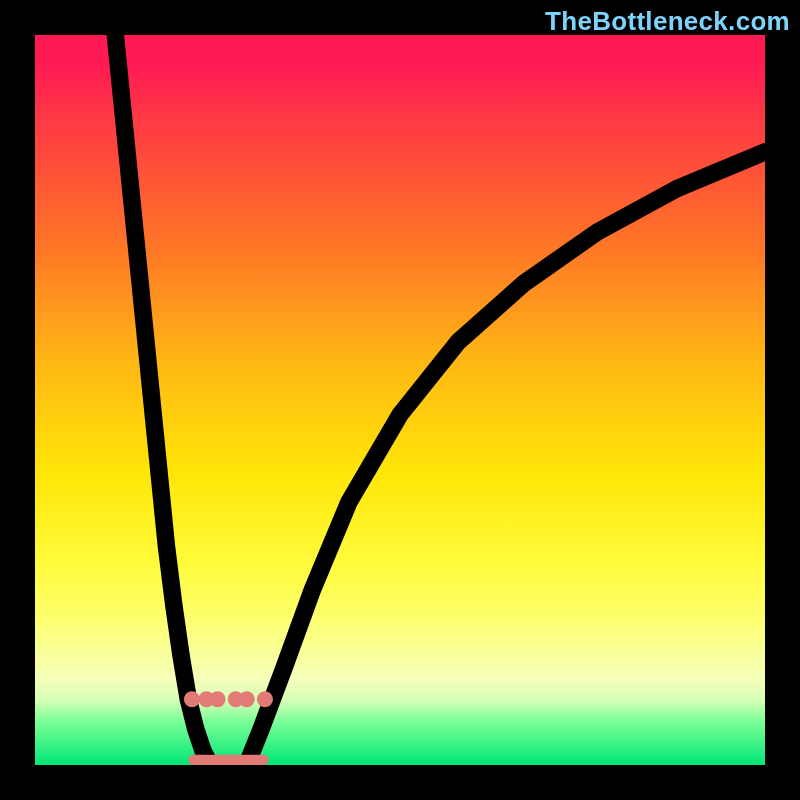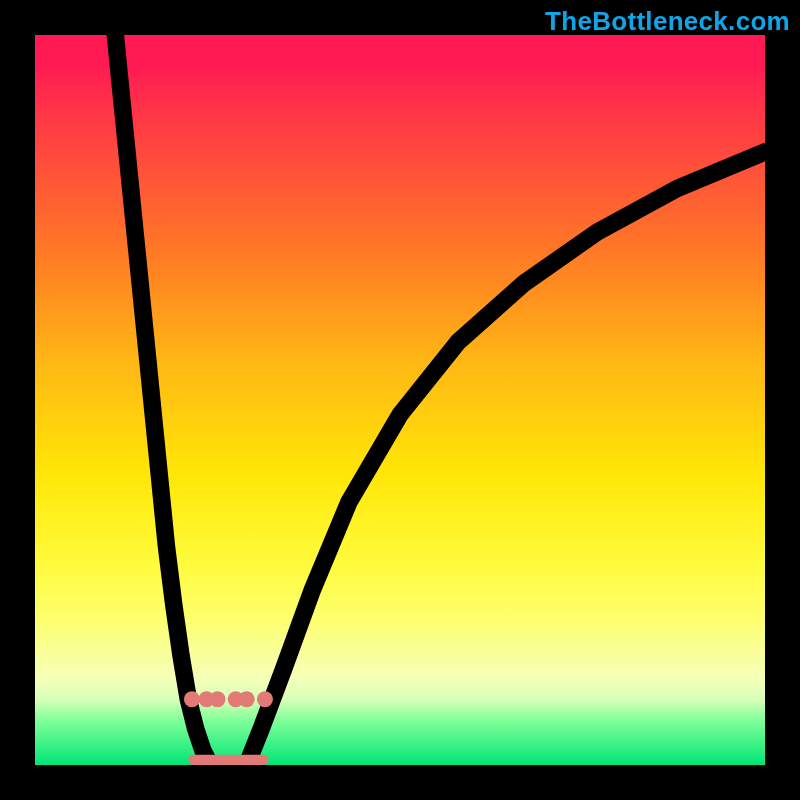--- a/index.html
+++ b/index.html
@@ -1,18 +1,18 @@
 <!DOCTYPE html>
 <html><head>
 <meta charset="utf-8">
 <style>
 html,body{margin:0;padding:0;width:800px;height:800px;overflow:hidden;background:#000;font-family:Arial,Helvetica,sans-serif}
 .frame{position:absolute;inset:0;background:#000}
 .plot{position:absolute;left:35px;top:35px;width:730px;height:730px;background:linear-gradient(to bottom,#ff1a53 0%,#ff1a53 4%,#ff3348 10%,#ff7a25 30%,#ffb814 45%,#ffe607 60%,#fffb3a 72%,#fdff6e 80%,#f6ffb8 88%,#d9ffb8 91%,#7dff98 94%,#00e676 100%)}
-.watermark{position:absolute;top:6px;right:10px;color:#0ea5e9;font-size:26px;font-weight:600;letter-spacing:.3px;z-index:5}
+.watermark{position:absolute;top:6px;right:10px;color:#7dd3fc;font-size:26px;font-weight:600;letter-spacing:.3px;z-index:5}
 svg.curve{position:absolute;left:35px;top:35px;width:730px;height:730px;z-index:3}
 svg .curveStroke{stroke:#000;stroke-width:2.4;fill:none;stroke-linecap:round}
 </style>
 </head>
 <body>
 
 <div class="frame">
   <div class="watermark">TheBottleneck.com</div>
   <div class="plot"></div>
 

